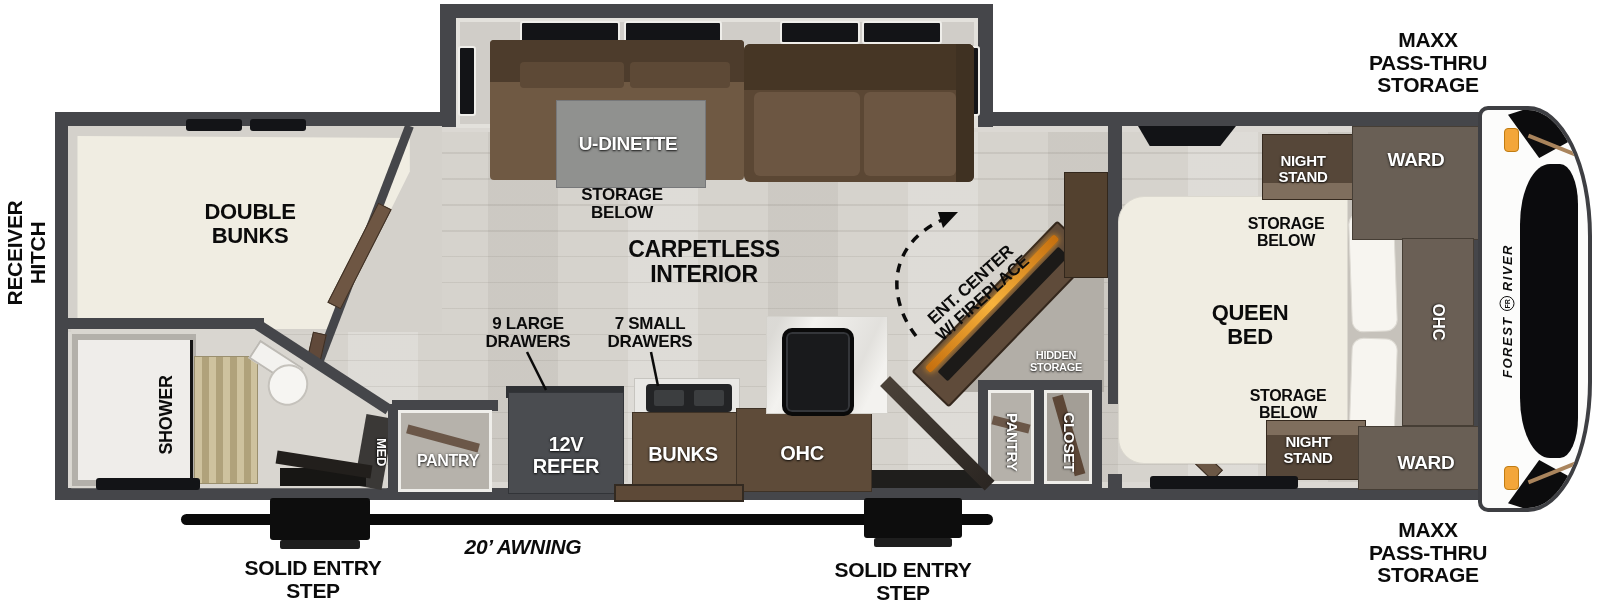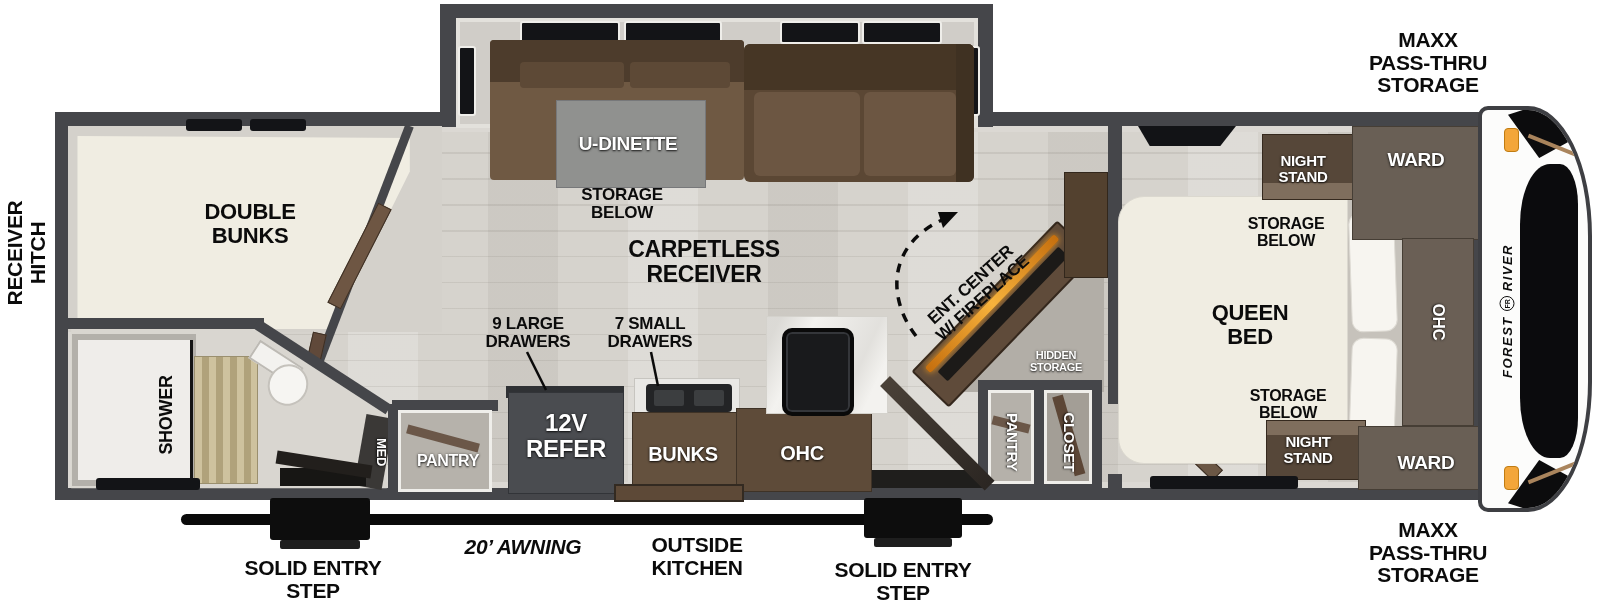--- a/index.html
+++ b/index.html
@@ -162,49 +162,47 @@
 HITCH</div>
   <div class="lbl b" style="left:1428px;top:63px;font-size:21px;">MAXX
 PASS-THRU
 STORAGE</div>
   <div class="lbl b" style="left:1428px;top:553px;font-size:21px;">MAXX
 PASS-THRU
 STORAGE</div>
   <div class="lbl b" style="left:313px;top:580px;font-size:21px;">SOLID ENTRY
 STEP</div>
   <div class="lbl b" style="left:523px;top:547px;font-size:21px;font-style:italic;">20’ AWNING</div>
-  <div class="lbl b" style="left:697px;top:557px;font-size:21px;">OUTSIDE
-KITCHEN</div>
   <div class="lbl b" style="left:903px;top:582px;font-size:21px;">SOLID ENTRY
 STEP</div>
 
   <div class="lbl b" style="left:250px;top:224px;font-size:22px;">DOUBLE
 BUNKS</div>
   <div class="lbl b" style="left:167px;top:415px;font-size:18px;transform:translate(-50%,-50%) rotate(-90deg);">SHOWER</div>
   <div class="lbl w" style="left:381px;top:452px;font-size:13px;transform:translate(-50%,-50%) rotate(90deg);">MED</div>
   <div class="lbl w" style="left:448px;top:461px;font-size:16px;">PANTRY</div>
 
   <div class="lbl w" style="left:628px;top:144px;font-size:19px;">U-DINETTE</div>
   <div class="lbl b" style="left:622px;top:204px;font-size:17px;">STORAGE
 BELOW</div>
 
   <div class="lbl b" style="left:704px;top:262px;font-size:23px;">CARPETLESS
-RECEIVER</div>
+INTERIOR</div>
   <div class="lbl b" style="left:528px;top:333px;font-size:17px;">9 LARGE
 DRAWERS</div>
   <div class="lbl b" style="left:650px;top:333px;font-size:17px;">7 SMALL
 DRAWERS</div>
   <div class="lbl b" style="left:977px;top:292px;font-size:17px;transform:translate(-50%,-50%) rotate(-42deg);">ENT. CENTER
 W/ FIREPLACE</div>
   <div class="lbl w" style="left:1056px;top:362px;font-size:11px;">HIDDEN
 STORAGE</div>
   <div class="lbl w" style="left:1012px;top:442px;font-size:15px;transform:translate(-50%,-50%) rotate(90deg);">PANTRY</div>
   <div class="lbl w" style="left:1069px;top:442px;font-size:15px;transform:translate(-50%,-50%) rotate(90deg);">CLOSET</div>
 
-  <div class="lbl w" style="left:566px;top:436px;font-size:24px;">12V
+  <div class="lbl w" style="left:566px;top:456px;font-size:20px;">12V
 REFER</div>
   <div class="lbl w" style="left:683px;top:455px;font-size:20px;">BUNKS</div>
   <div class="lbl w" style="left:802px;top:454px;font-size:20px;">OHC</div>
 
   <div class="lbl w" style="left:1303px;top:169px;font-size:15px;">NIGHT
 STAND</div>
   <div class="lbl w" style="left:1416px;top:160px;font-size:19px;">WARD</div>
   <div class="lbl b" style="left:1286px;top:232px;font-size:16px;">STORAGE
 BELOW</div>
   <div class="lbl b" style="left:1250px;top:325px;font-size:22px;">QUEEN

